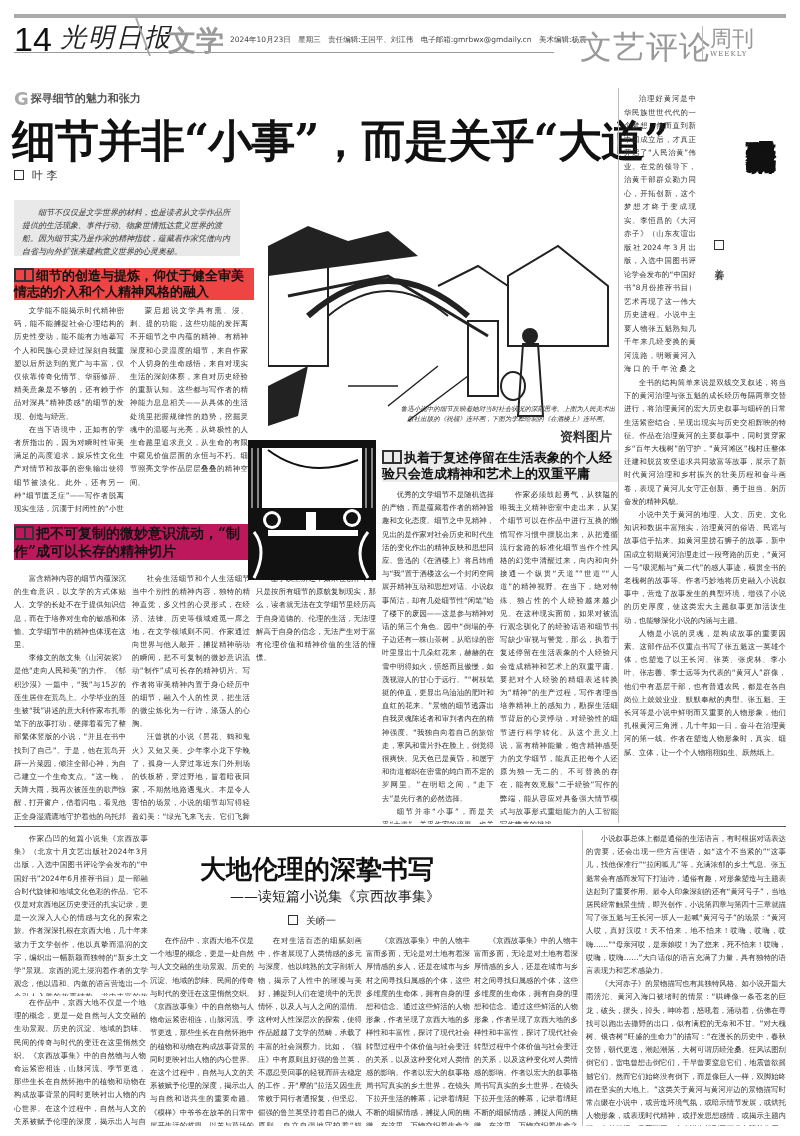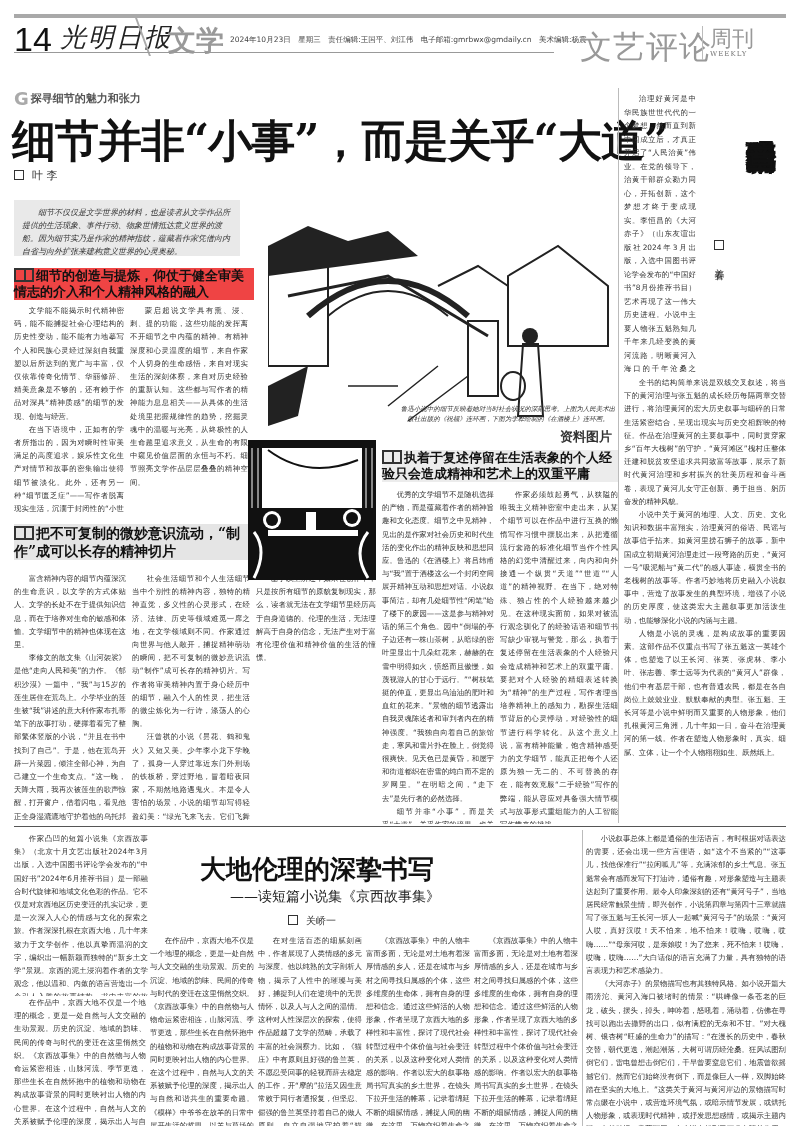--- a/index.html
+++ b/index.html
@@ -24,21 +24,21 @@
   .headline{left:12px;top:112px;font-family:"DejaVu Serif",serif;font-weight:bold;font-size:44px;letter-spacing:-1px;color:#111;white-space:nowrap}
   .byline{left:14px;top:168px;font-size:11px;color:#333}
   .byline .box{display:inline-block;width:10px;height:10px;border:1px solid #333;margin-right:8px;vertical-align:-1px}
 
   .abstract{left:14px;top:200px;width:226px;height:56px;background:#e9e9e9;padding:6px 8px;font-size:8px;line-height:13px;color:#333;text-indent:2em;font-style:italic}
 
   .subhead{font-family:"DejaVu Serif",serif;font-weight:bold;color:#111}
   .subhead .book{display:inline-block;width:20px;height:14px;border:2px solid #333;border-bottom-width:2px;margin-right:2px;position:relative;vertical-align:-2px}
   .subhead .book:after{content:"";position:absolute;left:8px;top:-2px;width:2px;height:14px;background:#333}
   .sh1{left:14px;top:268px;width:240px;font-size:13px;line-height:16px;background:#ef4444}
-  .sh2{left:14px;top:524px;width:250px;font-size:14px;line-height:18px;background:#e5e5e5}
+  .sh2{left:14px;top:524px;width:250px;font-size:14px;line-height:18px;background:#be185d}
   .sh3{left:382px;top:450px;width:236px;font-size:13px;line-height:16px;background:#ececec}
 
   .col{font-size:7.4px;line-height:13.2px;color:#333;text-align:justify;overflow:hidden;font-family:"DejaVu Sans",sans-serif}
   .col p{text-indent:2em}
   .c1a{left:14px;top:304px;width:110px;height:210px}
   .c1b{left:130px;top:304px;width:118px;height:210px}
   .c2a{left:14px;top:572px;width:112px;height:252px}
   .c2b{left:132px;top:572px;width:118px;height:252px}
   .c2c{left:256px;top:572px;width:120px;height:252px}
   .c3a{left:382px;top:488px;width:112px;height:336px}

